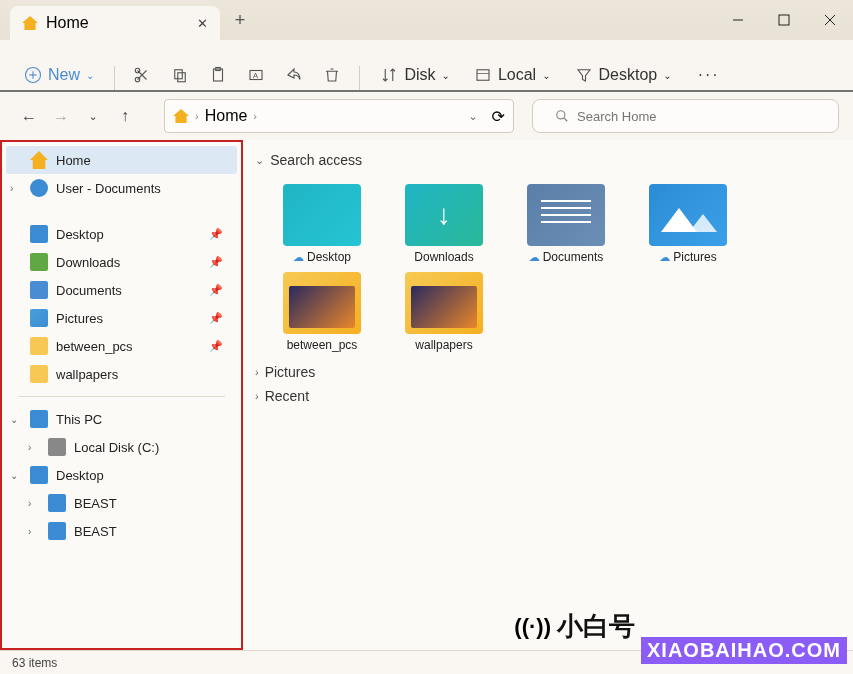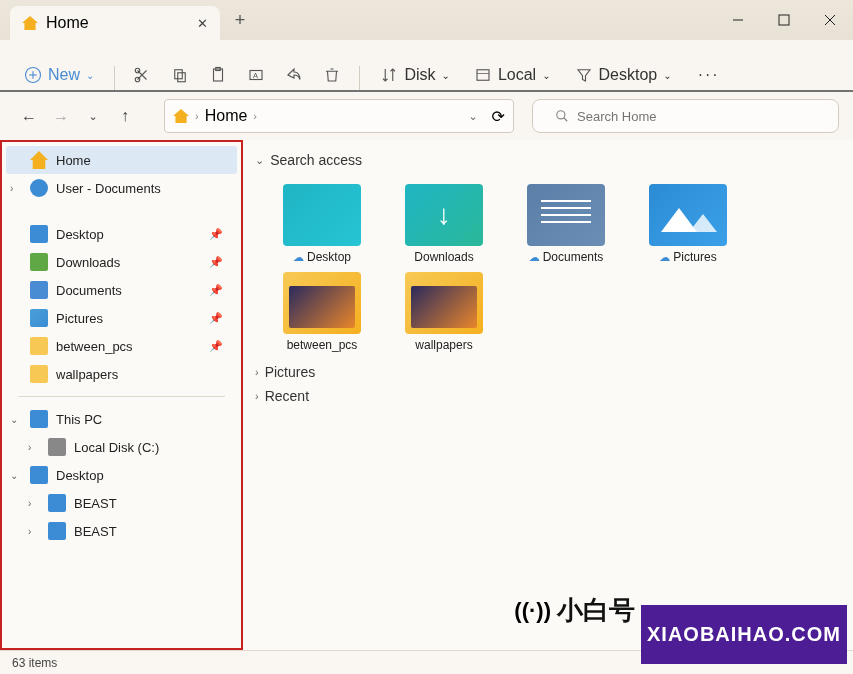--- a/index.html
+++ b/index.html
@@ -49,21 +49,21 @@
 .item .thumb{width:78px;height:62px;border-radius:4px;}
 .item .lbl{font-size:12px;color:#222;display:flex;align-items:center;gap:3px;}
 .cloud{color:#3b8cd4;font-size:11px;}
 
 
 .statusbar{height:24px;background:#faf7f2;display:flex;align-items:center;padding:0 12px;font-size:12px;color:#444;border-top:1px solid #e0d9cd;}
 
 
 .watermark{position:absolute;right:6px;bottom:10px;display:flex;align-items:center;gap:6px;font-weight:bold;}
 .watermark .cn{font-size:26px;color:#111;}
-.watermark .red{background:#4c1d95;color:#fff;padding:18px 6px;font-size:20px;letter-spacing:1px;margin-top:48px;}
+.watermark .red{background:#8b5cf6;color:#fff;padding:2px 6px;font-size:20px;letter-spacing:1px;margin-top:48px;}
 
 
 .folder{border-radius:3px;position:relative;}
 .f-teal{background:linear-gradient(135deg,#1fb5c4,#26c4d4);}
 .f-teal2{background:linear-gradient(135deg,#1fb5c4,#2bb899);}
 .f-blue{background:linear-gradient(135deg,#5a7fa8,#6b8eb5);}
 .f-azure{background:linear-gradient(135deg,#2b8cd4,#3ba0e8);}
 .f-arrow::after{content:"↓";position:absolute;top:50%;left:50%;transform:translate(-50%,-50%);color:#fff;font-size:28px;font-weight:bold;}
 .f-img{background:linear-gradient(135deg,#f7c954,#f5b020);overflow:hidden;}
 .f-img::after{content:"";position:absolute;inset:14px 6px 6px 6px;background:linear-gradient(135deg,#2a2a5e,#e8862a);border-radius:2px;}

